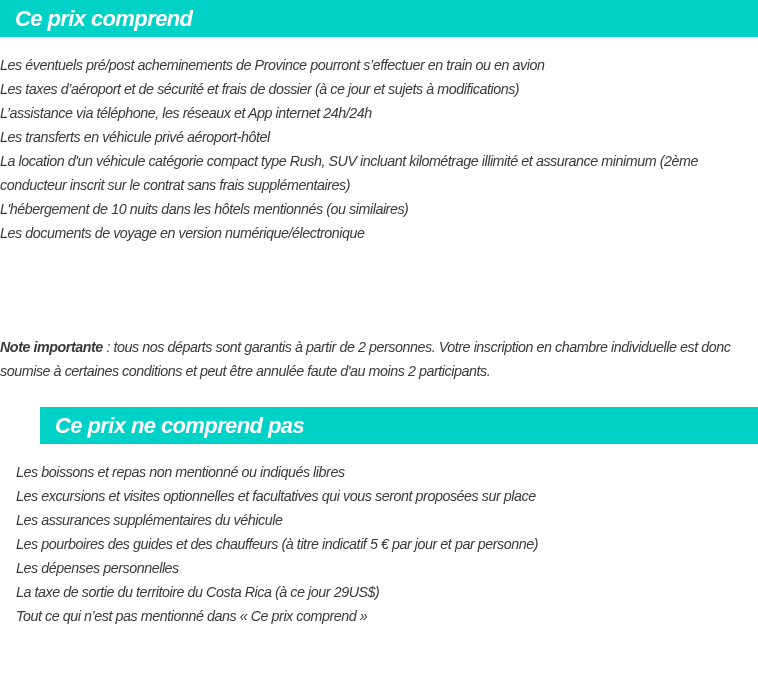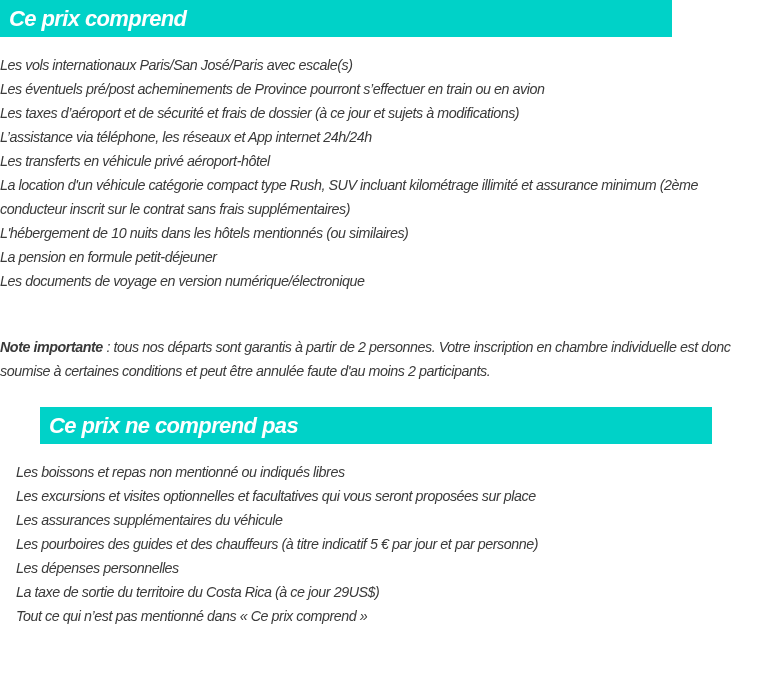--- a/index.html
+++ b/index.html
@@ -11,23 +11,23 @@
       width: 758px;
       height: 692px;
       overflow: hidden;
       font-family: "DejaVu Sans", sans-serif;
       color: #3a3a3a;
       position: relative;
     }
     .section-header {
       background: #00d2c8;
       height: 37px;
-      width: 672px;
+      width: 758px;
       box-sizing: border-box;
-      padding-left: 9px;
+      padding-left: 15px;
       display: flex;
       align-items: center;
     }
     .section-header h2 {
       margin: 0;
       color: #ffffff;
       font-style: italic;
       font-weight: bold;
       font-size: 22px;
       letter-spacing: -0.6px;
@@ -70,28 +70,26 @@
     #list2 { position: absolute; top: 460px; left: 16px; }
   </style>
 </head>
 <body>
 
 <div id="section1" class="section-header">
   <h2>Ce prix comprend</h2>
 </div>
 
 <ul id="list1" class="list">
-  <li>Les vols internationaux Paris/San José/Paris avec escale(s)</li>
   <li>Les éventuels pré/post acheminements de Province pourront s’effectuer en train ou en avion</li>
   <li>Les taxes d’aéroport et de sécurité et frais de dossier (à ce jour et sujets à modifications)</li>
   <li>L’assistance via téléphone, les réseaux et App internet 24h/24h</li>
   <li>Les transferts en véhicule privé aéroport-hôtel</li>
   <li class="wrap">La location d'un véhicule catégorie compact type Rush, SUV incluant kilométrage illimité et assurance minimum (2ème conducteur inscrit sur le contrat sans frais supplémentaires)</li>
   <li>L'hébergement de 10 nuits dans les hôtels mentionnés (ou similaires)</li>
-  <li>La pension en formule petit-déjeuner</li>
   <li>Les documents de voyage en version numérique/électronique</li>
 </ul>
 
 <p class="note"><b>Note importante</b><span> : tous nos départs sont garantis à partir de 2 personnes. Votre inscription en chambre individuelle est donc soumise à certaines conditions et peut être annulée faute d'au moins 2 participants.</span></p>
 
 <div id="section2" class="section-header">
   <h2>Ce prix ne comprend pas</h2>
 </div>
 
 <ul id="list2" class="list">

